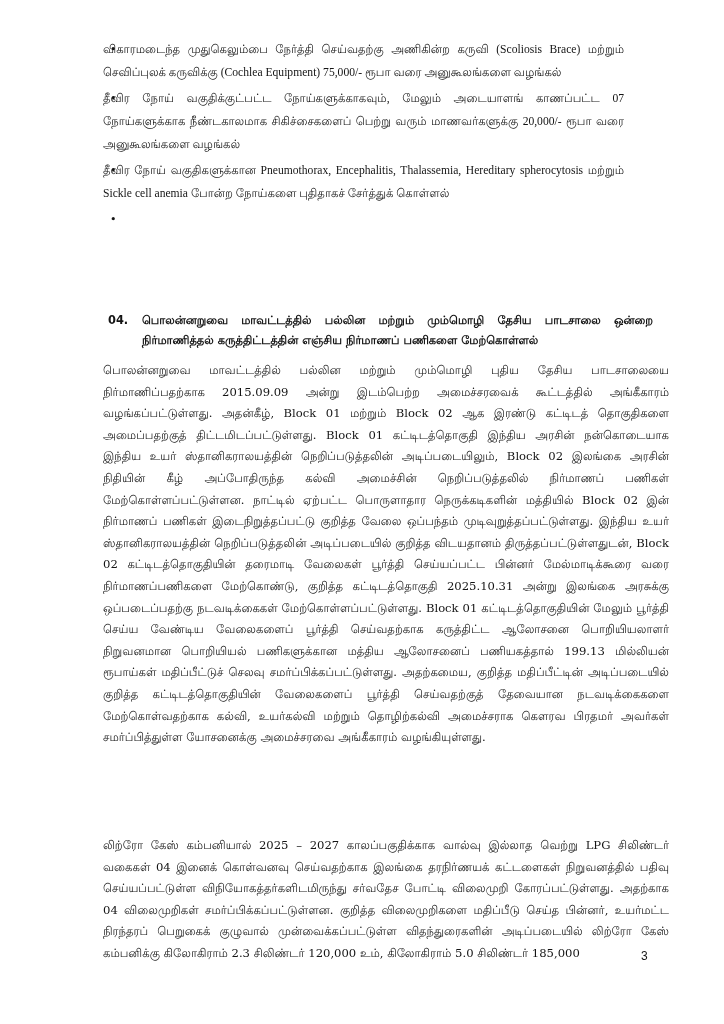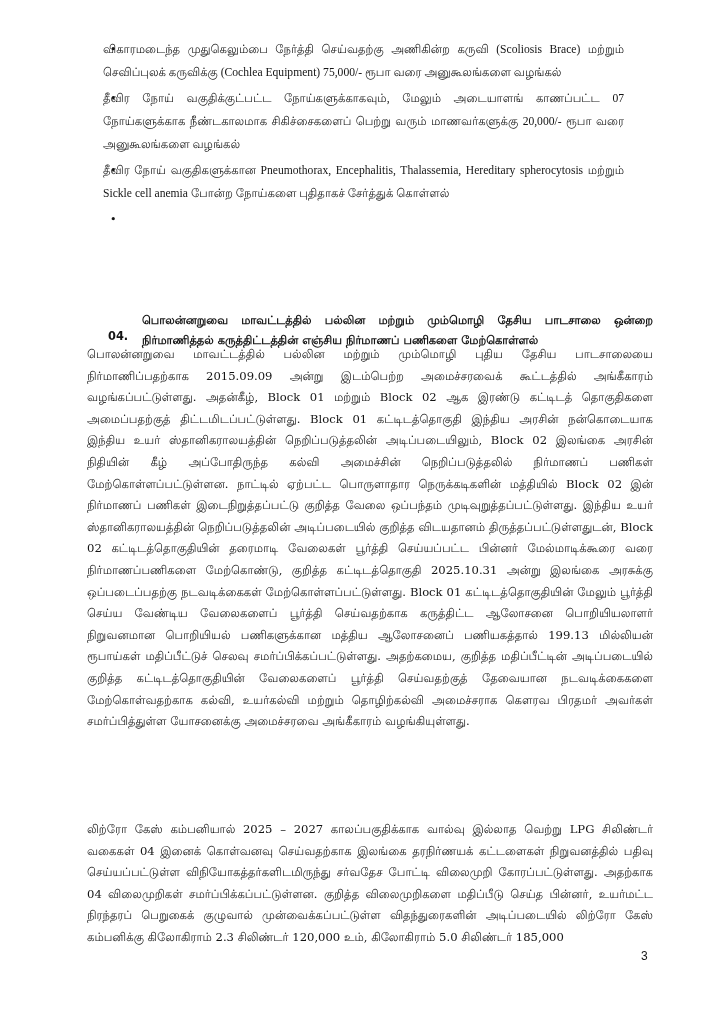--- a/index.html
+++ b/index.html
@@ -1,32 +1,32 @@
 <!DOCTYPE html>
 <html><head>
 <meta charset="utf-8">
 <style>
   html, body { margin:0; padding:0; background:#ffffff; }
   body { width:724px; height:1024px; position:relative; overflow:hidden;
          font-family:"DejaVu Serif", "Liberation Serif", serif; color:#141414; }
   .page { position:absolute; left:0; top:0; width:724px; height:1024px; }
 
   .p { position:absolute; left:87px; width:566px; font-size:11.6px; line-height:21.6px;
-       text-align:justify; margin:0; }
+       text-align:justify; margin:16px; }
   .bullets { position:absolute; left:0; top:38px; width:724px; margin:0; padding:0; list-style:none; }
   .bullet { position:relative; margin:0; padding:0; }
   .bullet .dot { position:absolute; left:110px; top:0; font-size:11px; line-height:23px; }
   .bullet .txt { margin-left:103px; width:521px; font-size:11.6px; line-height:23px; text-align:justify;
                  display:block;font-family:Liberation Serif, serif; }
   .bullet + .bullet { margin-top:3px; }
 
   .heading { position:absolute; left:108px; width:545px; font-weight:bold;
              font-family:"DejaVu Sans", "Liberation Sans", sans-serif;
              font-size:11.4px; line-height:20px; }
-  .heading .num { position:absolute; left:0; top:16px; }
+  .heading .num { position:absolute; left:0; top:0; }
   .heading .ht { display:block; margin-left:34px; text-align:justify; }
 
   .page-num { position:absolute; left:641px; top:949px; font-size:12px;
               font-family:"Liberation Sans", sans-serif; }
 </style>
 </head>
 <body>
 
 <div class="page">
 

